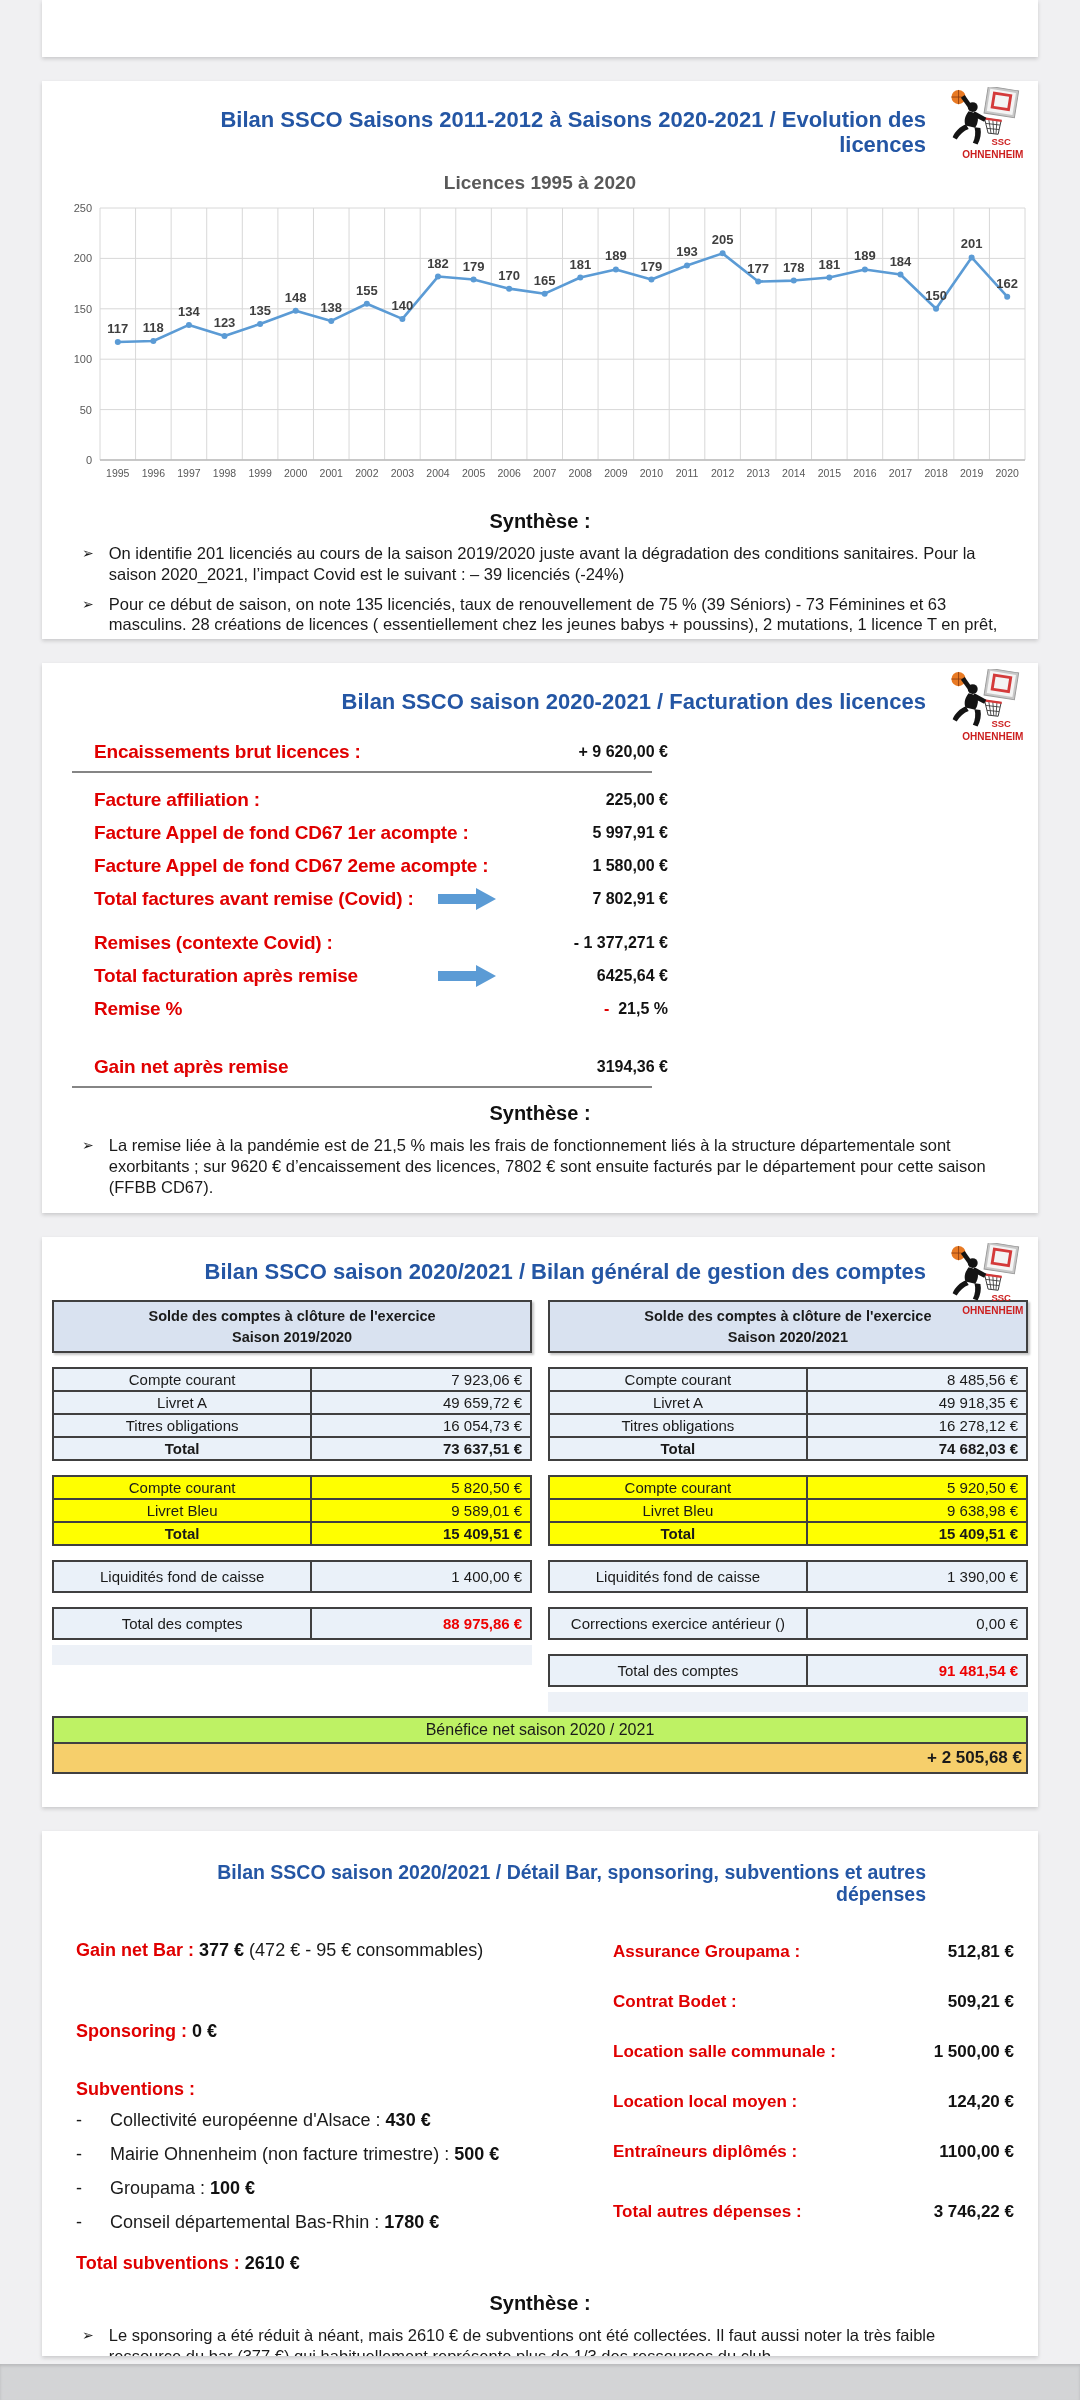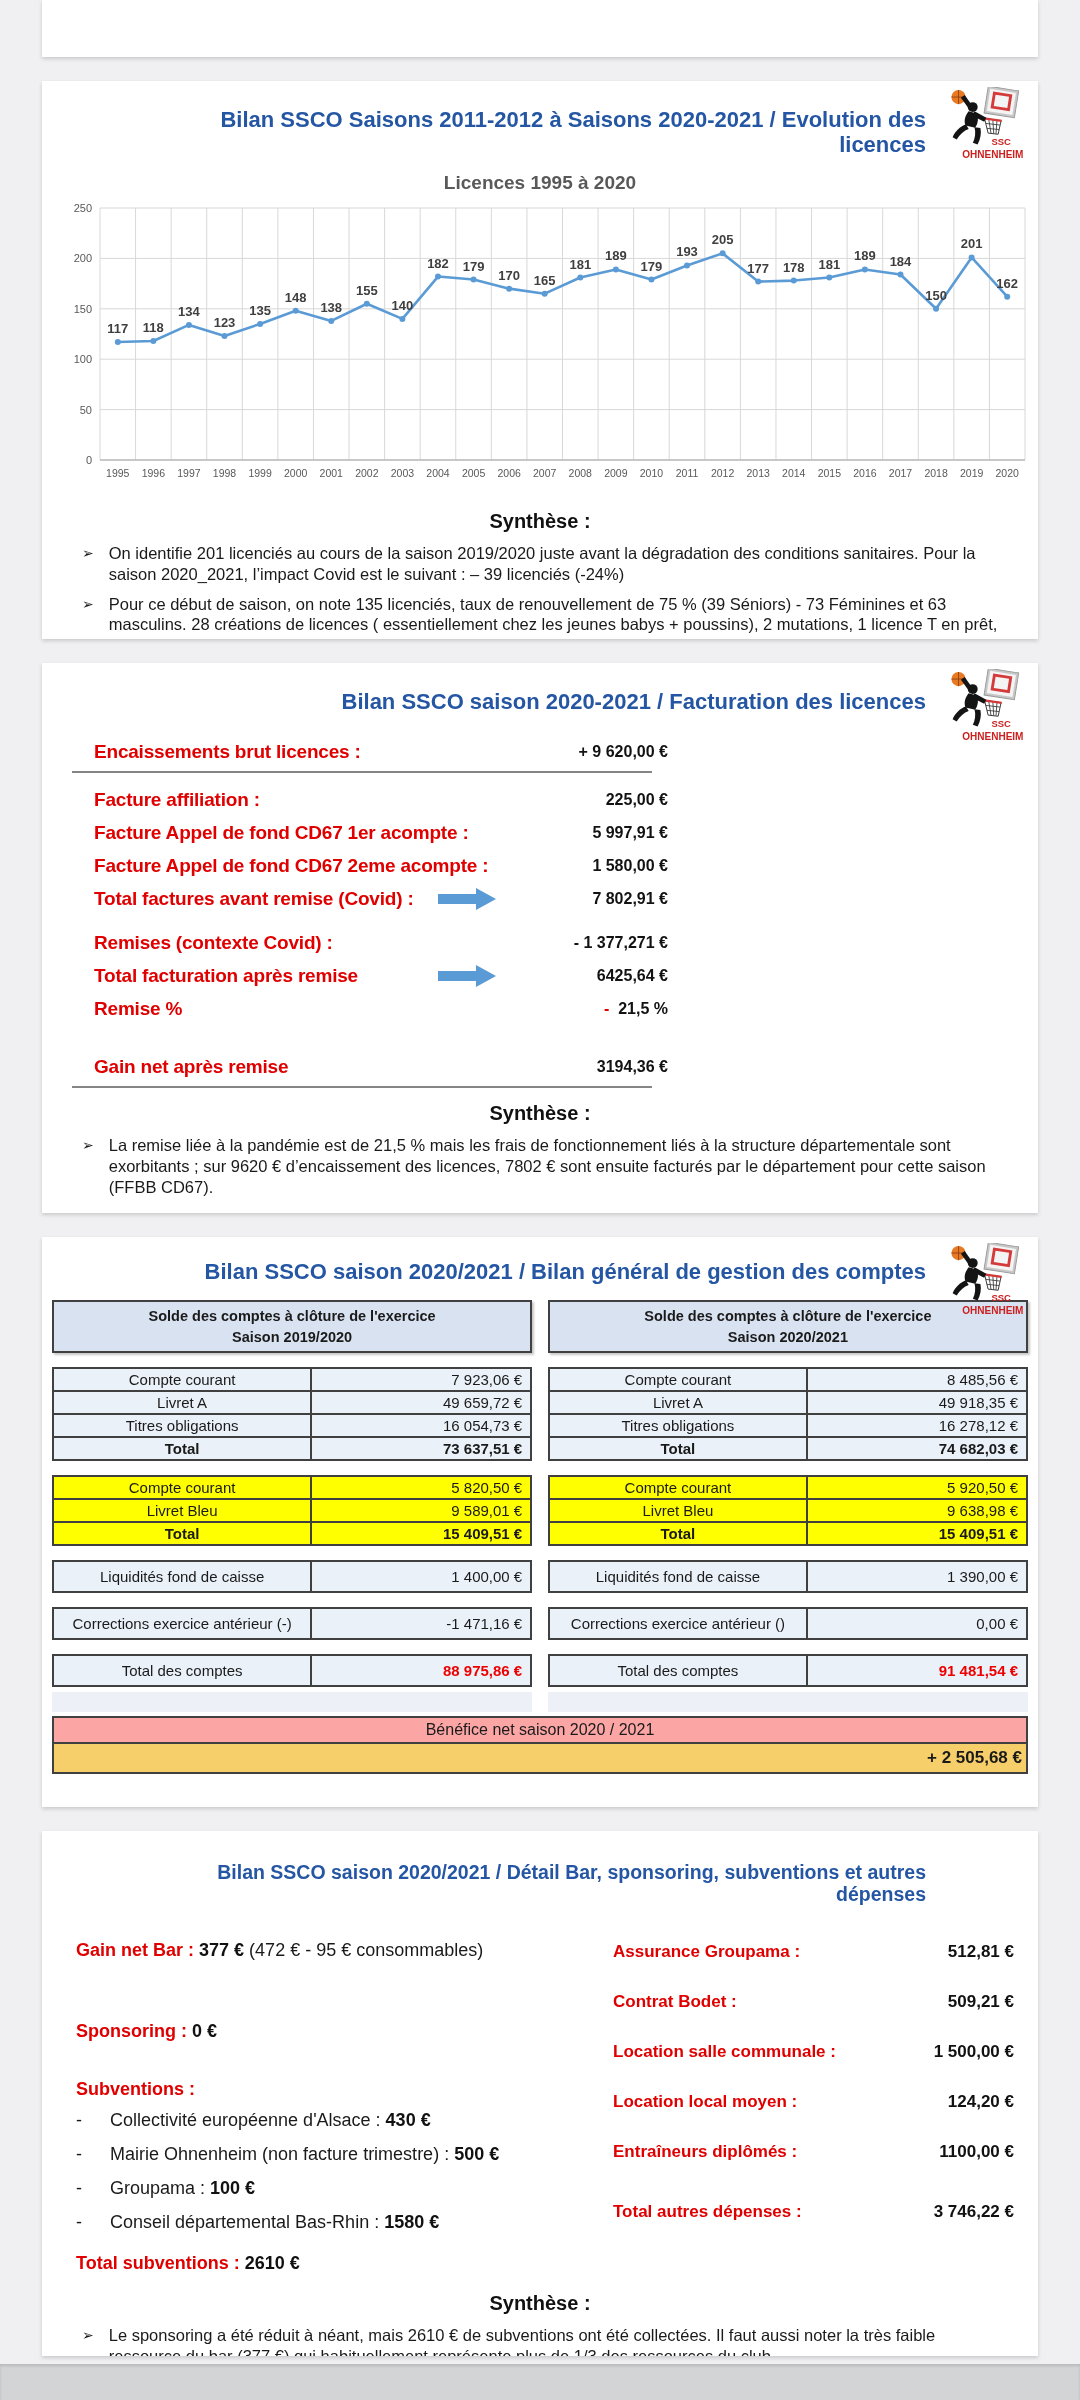--- a/index.html
+++ b/index.html
@@ -50,21 +50,21 @@
   table.ctable { border-collapse:collapse; width:100%; margin-top:14px; }
   .ctable td { border:2px solid #404040; background:var(--table-blue-bg,#EAF1F9); font-size:15px; padding:2px 8px; }
   .ctable td.lbl { text-align:center; width:54%; }
   .ctable td.val { text-align:right; }
   .ctable tr.total td { font-weight:bold; }
   .ctable.yellow td { background:var(--yellow,#FFFF00); }
   .ctable.single td { padding:6px 8px; }
   .ctable.grand td.val { color:var(--value-red,#EE0000); font-weight:bold; }
   .filler { height:20px; background:#EDF1F7; margin-top:5px; }
   .benefice { margin:4px 10px 0; border:2px solid #404040; }
-  .benefice .blabel { background:#fca5a5; border-bottom:2px solid #404040; text-align:center; font-size:16px; padding:3px; }
+  .benefice .blabel { background:#bef264; border-bottom:2px solid #404040; text-align:center; font-size:16px; padding:3px; }
   .benefice .bval { background:var(--benefice-gold,#F6CF6B); text-align:right; font-size:17px; font-weight:bold; padding:4px; }
 
   
   .slide-detail { height:525px; }
   h1.detail-title { font-size:19.5px; padding-top:30px; }
   .detail-cols { display:flex; padding:34px 24px 0 34px;gap:19px; }
   .dleft { width:488px; font-size:18px; }
   .dlabel { color:var(--label-red,#E00000); font-weight:bold; }
   .dval { font-weight:bold; color:#111; }
   .gain-line { margin-bottom:60px; }
@@ -388,28 +388,20 @@
             </tbody>
           </table>
           <table class="ctable single">
             <tbody>
               <tr class="">
                 <td class="lbl">Liquidités fond de caisse</td>
                 <td class="val">1 400,00 €</td>
               </tr>
             </tbody>
           </table>
-          <table class="ctable single">
-            <tbody>
-              <tr class="">
-                <td class="lbl">Corrections exercice antérieur (-)</td>
-                <td class="val">-1 471,16 €</td>
-              </tr>
-            </tbody>
-          </table>
           <table class="ctable single grand">
             <tbody>
               <tr class="">
                 <td class="lbl">Total des comptes</td>
                 <td class="val">88 975,86 €</td>
               </tr>
             </tbody>
           </table>
           <div class="filler"></div>
         </div>
@@ -508,21 +500,21 @@
             <div class="sub-item">
               <span class="sub-dash">-</span>
               <span>Mairie Ohnenheim (non facture trimestre) : <span class="dval">500 €</span></span>
             </div>
             <div class="sub-item">
               <span class="sub-dash">-</span>
               <span>Groupama : <span class="dval">100 €</span></span>
             </div>
             <div class="sub-item">
               <span class="sub-dash">-</span>
-              <span>Conseil départemental Bas-Rhin : <span class="dval">1580 €</span></span>
+              <span>Conseil départemental Bas-Rhin : <span class="dval">1780 €</span></span>
             </div>
           </div>
         <div class="subv-total">
           <span class="dlabel">Total subventions :</span>
           <span class="dval">2610 €</span>
         </div>
       </div>
       <div class="dright" id="depenses-rows">
           <div class="dright-row">
             <span class="dlabel">Assurance  Groupama :</span>

